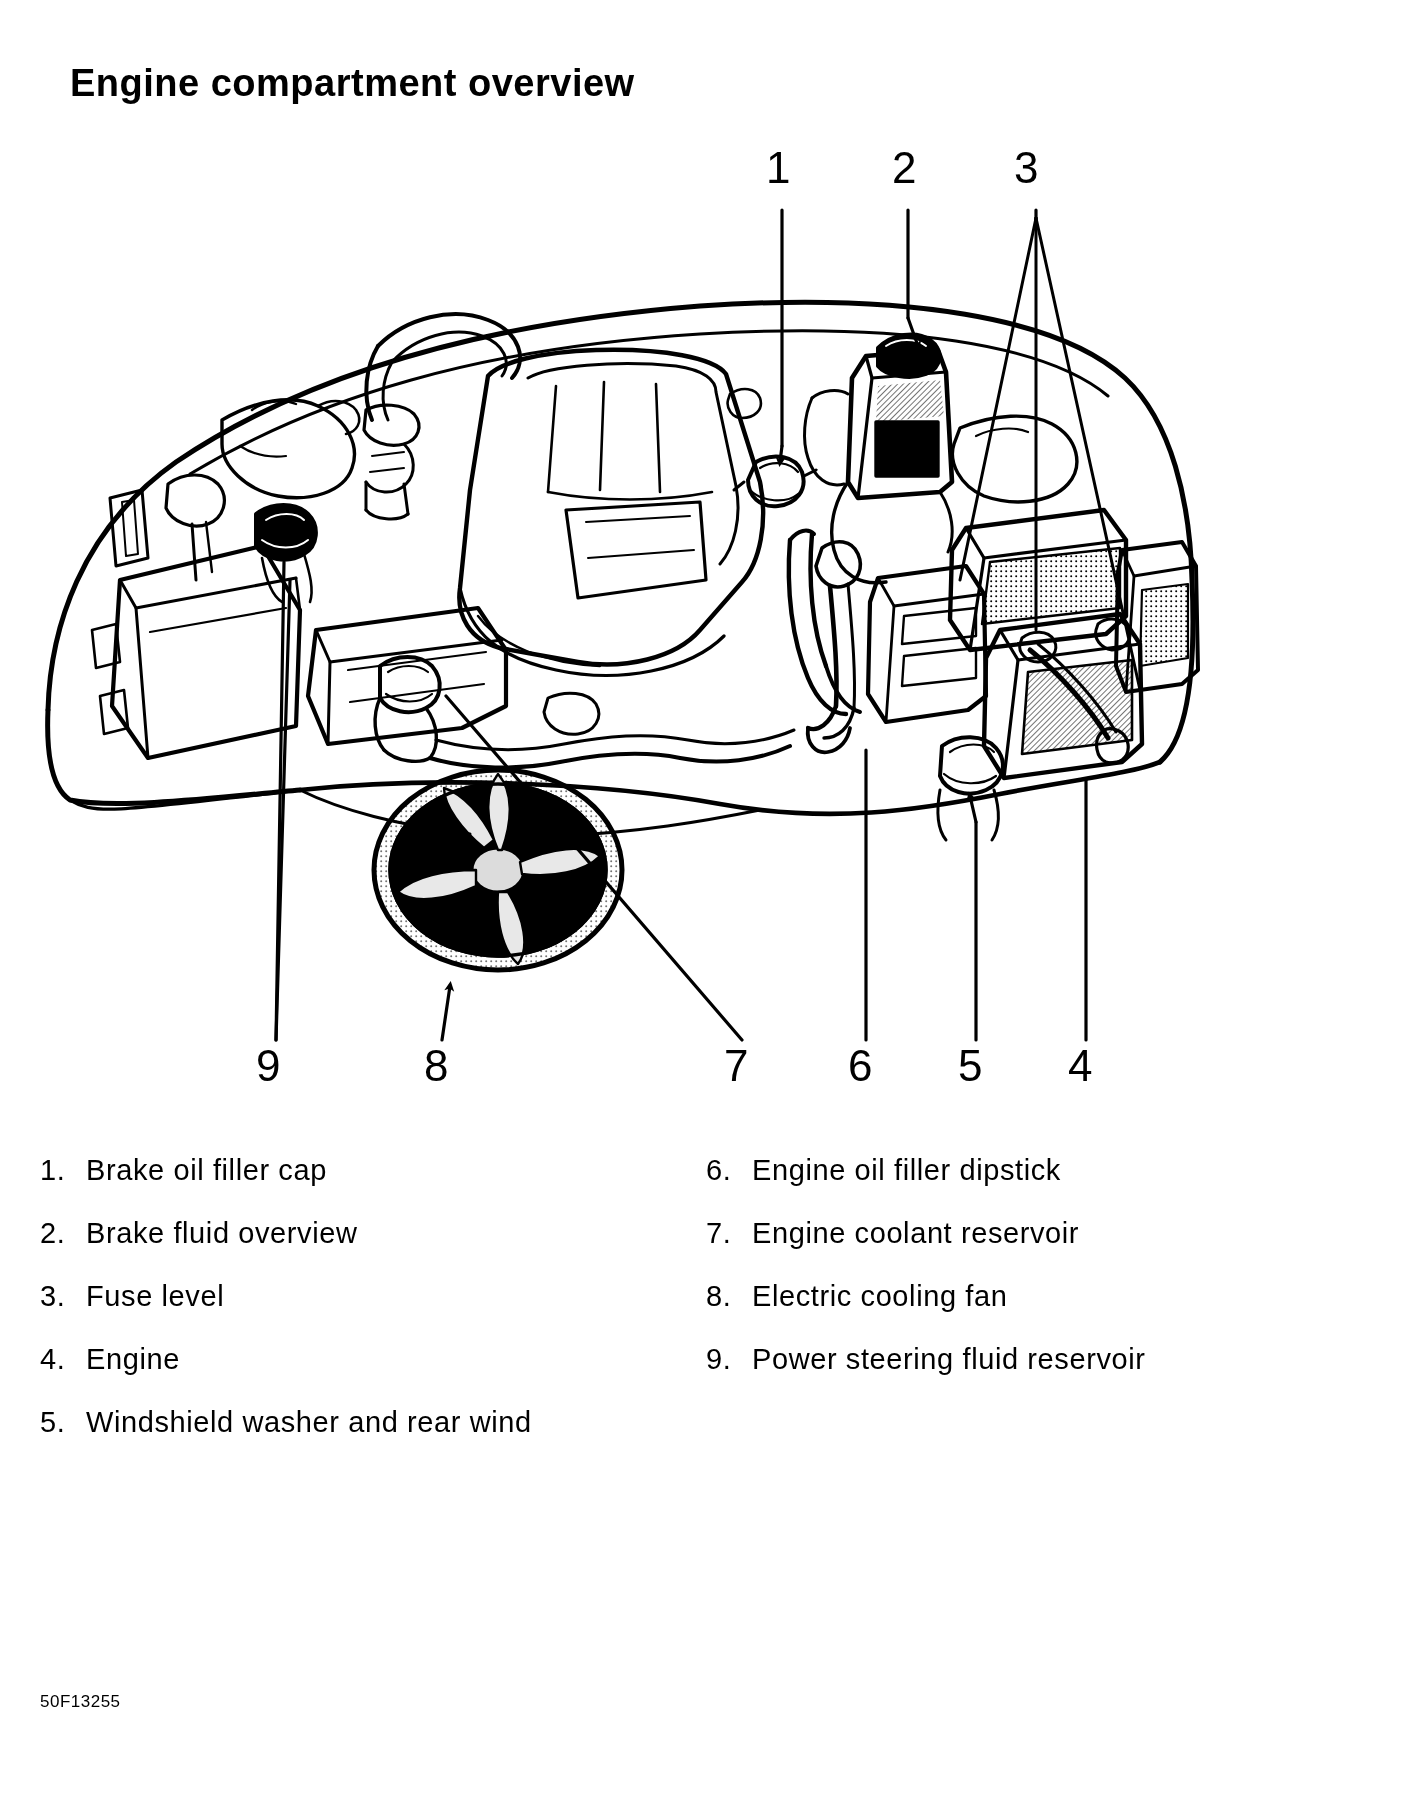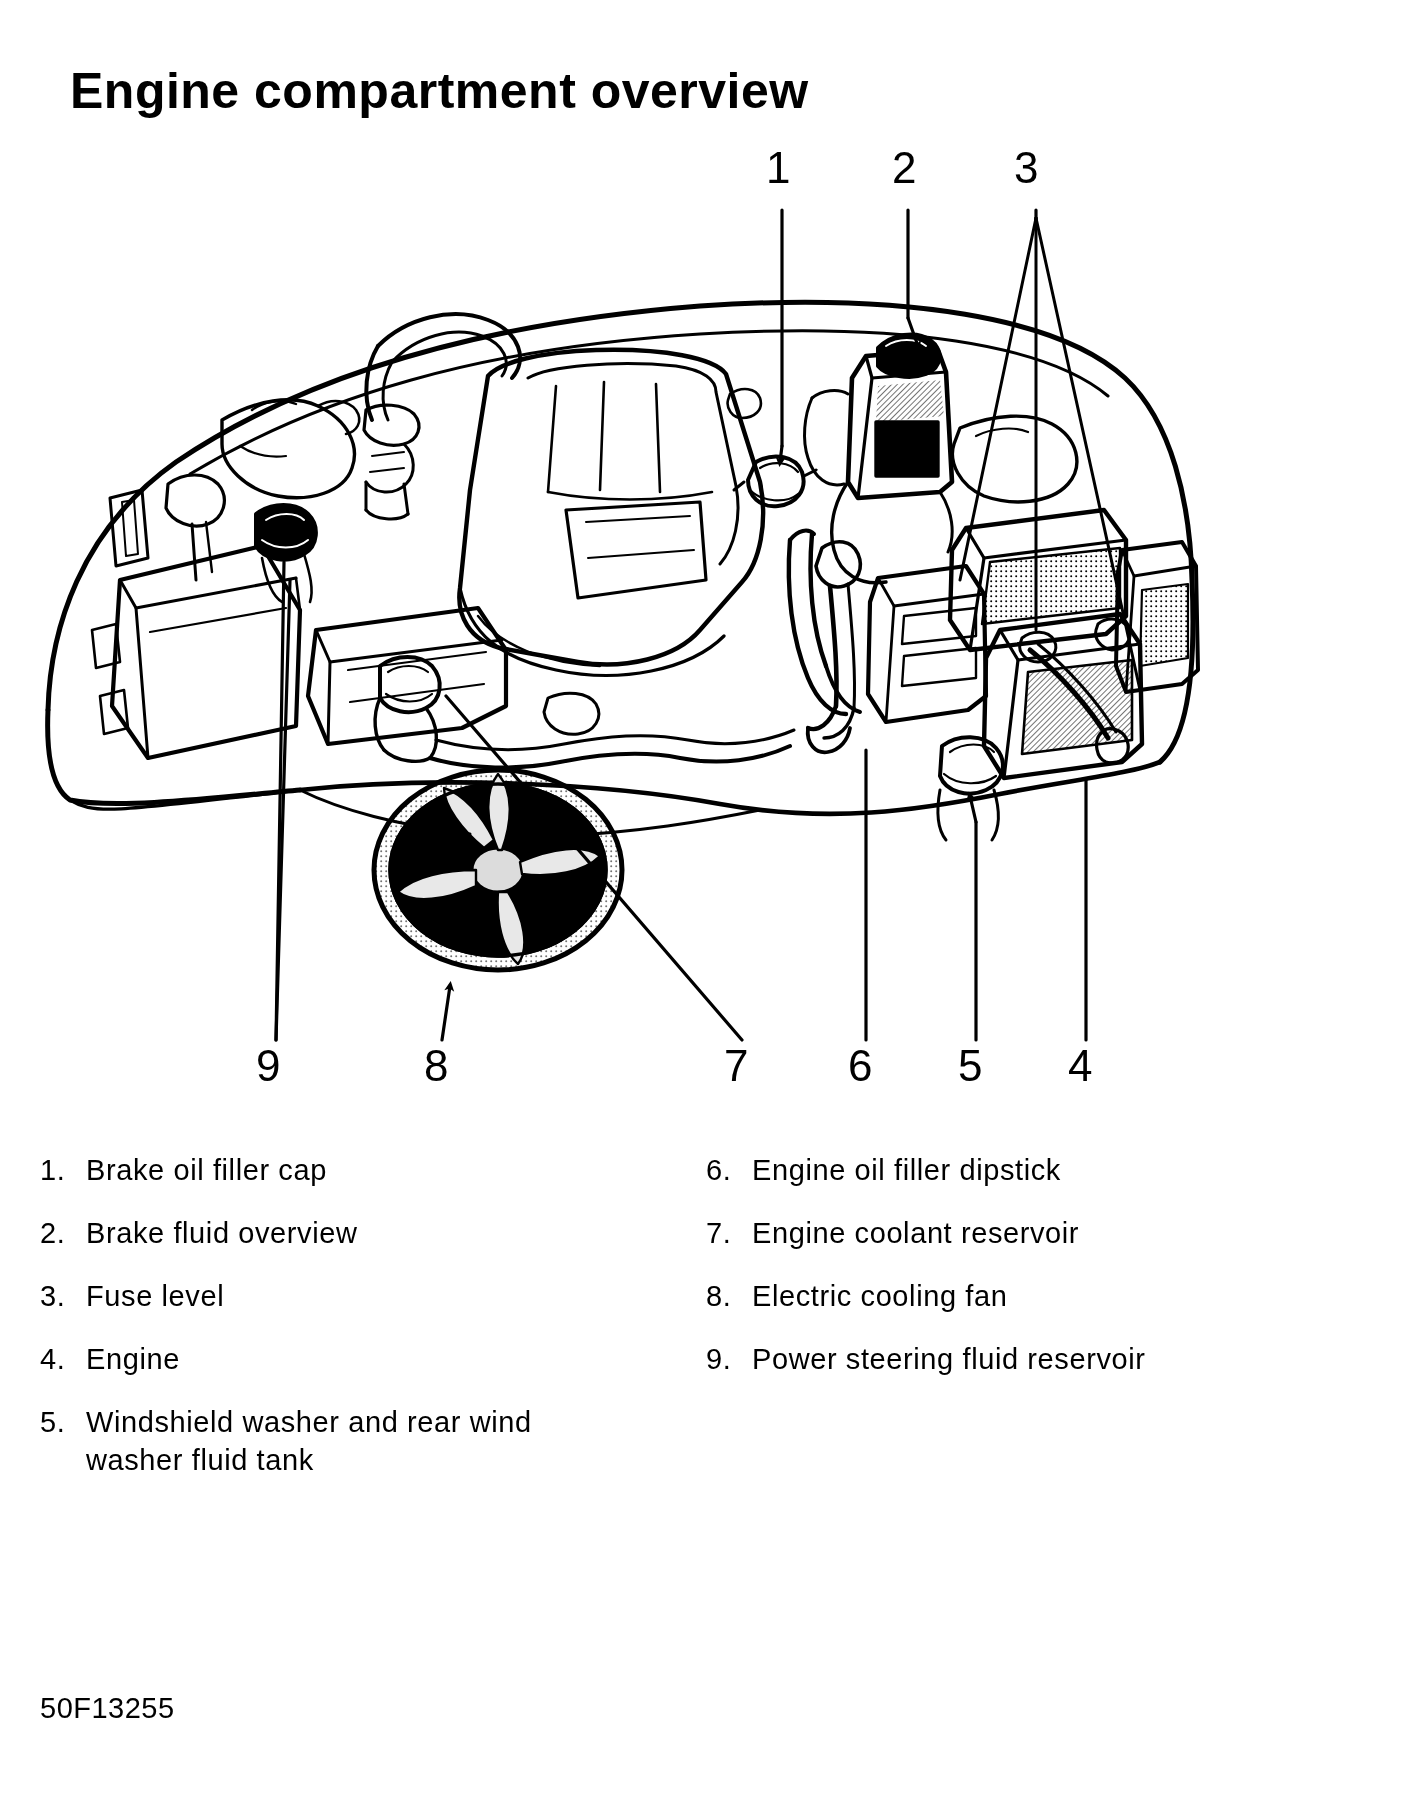--- a/index.html
+++ b/index.html
@@ -15,21 +15,21 @@
     font-family: "Liberation Sans", "DejaVu Sans", sans-serif;
     color: #000000;
     overflow: hidden;
   }
 
   
   #page-title {
     position: absolute;
     left: 70px;
     top: 62px;
-    font-size: 50px;
+    font-size: 38px;
     font-weight: bold;
     letter-spacing: 0.5px;
     white-space: nowrap;
   }
 
   
   #figure {
     position: absolute;
     left: 0;
     top: 110px;
@@ -85,21 +85,21 @@
   .legend-text .emph { font-weight: normal; }
   .legend-text .cont {
     display: block;
   }
 
   
   #fig-ref {
     position: absolute;
     left: 40px;
     top: 1692px;
-    font-size: 29px;
+    font-size: 17px;
     letter-spacing: 0.5px;
   }
 </style>
 </head>
 <body>
 
 <div id="page-title">Engine compartment overview</div>
 
 <div id="figure">
   <svg width="1424" height="1030" viewBox="0 0 1424 1030" xmlns="http://www.w3.org/2000/svg">
@@ -381,21 +381,21 @@
       <span class="legend-text">Fuse level</span>
     </div>
 
     <div class="legend-item">
       <span class="legend-num">4.</span>
       <span class="legend-text">Engine</span>
     </div>
 
     <div class="legend-item">
       <span class="legend-num">5.</span>
-      <span class="legend-text"><span>Windshield washer and rear </span><span class="emph">wind</span><span class="cont">washer fluid tank</span></span>
+      <span class="legend-text"><span>Windshield washer and rear </span><span class="emph">wind</span></span>
     </div>
 
   </div>
 
   <div class="legend-col" id="legend-col-right">
 
     <div class="legend-item">
       <span class="legend-num">6.</span>
       <span class="legend-text">Engine oil filler dipstick</span>
     </div>

